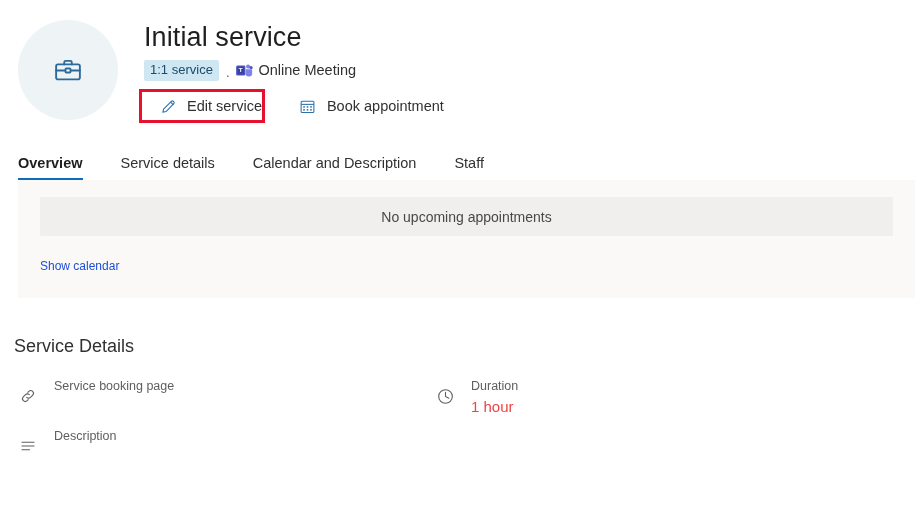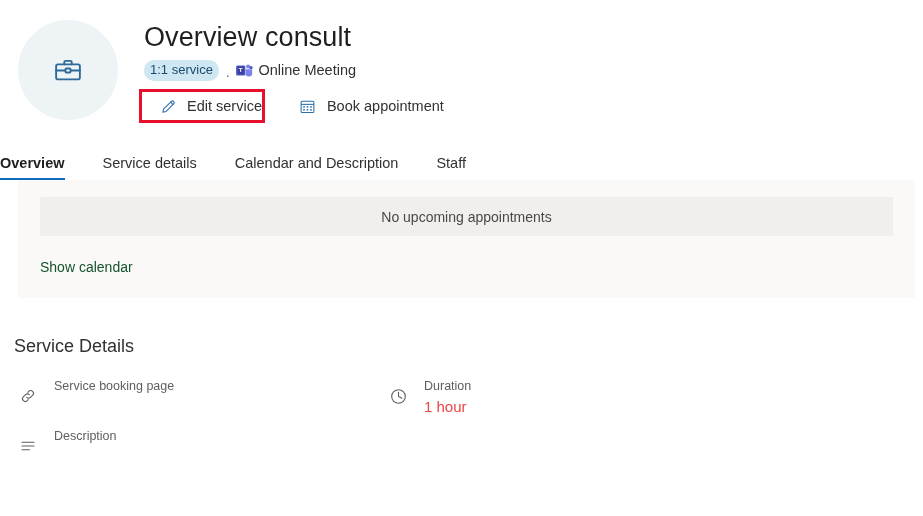--- a/index.html
+++ b/index.html
@@ -54,21 +54,21 @@
     align-items: center;
     height: 22px;
     margin-bottom: 8px;
   }
   .badge {
     background: #cfe7f3;
     color: #1b4a6b;
     font-size: 13px;
     line-height: 18px;
     padding: 1px 6px 2px 6px;
-    border-radius: 10px;
+    border-radius: 2px;
     white-space: nowrap;
   }
   .meta-sep {
     color: #605e5c;
     font-size: 13px;
     margin: 0 6px 0 7px;
     position: relative;
     top: 2px;
   }
   .teams-icon {
@@ -121,20 +121,21 @@
     width: 20px;
     margin-right: 9px;
   }
   #edit-service-button { margin-left: 14px; }
   #book-appointment-button { margin-left: 36px; }
 
   
   .tabs {
     display: flex;
     align-items: flex-end;
+    padding-left: 18px;
     height: 40px;
   }
   .tab {
     position: relative;
     font-size: 14.5px;
     color: #323130;
     padding: 0 0 9px 0;
     margin-right: 38px;
     cursor: pointer;
     white-space: nowrap;
@@ -169,38 +170,39 @@
     justify-content: center;
     border-radius: 1px;
   }
   .empty-panel span {
     font-size: 14px;
     color: #4a4846;
   }
   .show-calendar {
     display: inline-block;
     margin-top: 23px;
-    font-size: 14px;
-    color: #14532d;
+    font-size: 12px;
+    color: #1d4ed8;
     text-decoration: none;
     cursor: pointer;
   }
 
   
   .service-details {
     padding: 38px 0 0 14px;
   }
   .section-title {
     font-size: 18px;
     font-weight: 400;
     color: #323130;
     margin: 0 0 20px 0;
   }
   .details-grid {
     display: flex;
+    gap: 47px;
   }
   .details-col { display: flex; flex-direction: column; }
   .col-1 { width: 370px; }
   .col-2 { width: 370px; }
   .col-3 { flex: 1; }
 
   .detail-item {
     display: flex;
     align-items: flex-start;
     margin-bottom: 22px;
@@ -242,21 +244,21 @@
         <rect x="2.5" y="7.5" width="19" height="12" rx="1.5"></rect>
         <path d="M9 7.5V5.8c0-.6.5-1.1 1.1-1.1h3.8c.6 0 1.1.5 1.1 1.1v1.7"></path>
         <line x1="2.5" y1="12.4" x2="21.5" y2="12.4"></line>
         <rect x="10" y="10.8" width="4" height="3.2" rx="0.6" fill="#ffffff"></rect>
       </svg>
     </span>
   </div>
 
   <div class="header-main">
 
-    <h1 class="page-title">Overview consult</h1>
+    <h1 class="page-title">Initial service</h1>
 
     <div class="meta-row">
       <span class="badge">1:1 service</span>
       <span class="meta-sep">.</span>
       <span class="teams-icon">
         <svg width="17" height="15" viewBox="0 0 20 18">
           <rect x="0" y="3" width="11" height="12" rx="1.6" fill="#5059c9"></rect>
           <rect x="0.8" y="3.8" width="9.4" height="10.4" rx="1.2" fill="#4b53bc"></rect>
           <rect x="1.6" y="4.6" width="7.8" height="8.8" rx="0.9" fill="#3b3f9e"></rect>
           <text x="5.5" y="11.4" font-size="7.5" font-family="Liberation Sans, sans-serif" font-weight="bold" fill="#ffffff" text-anchor="middle">T</text>

